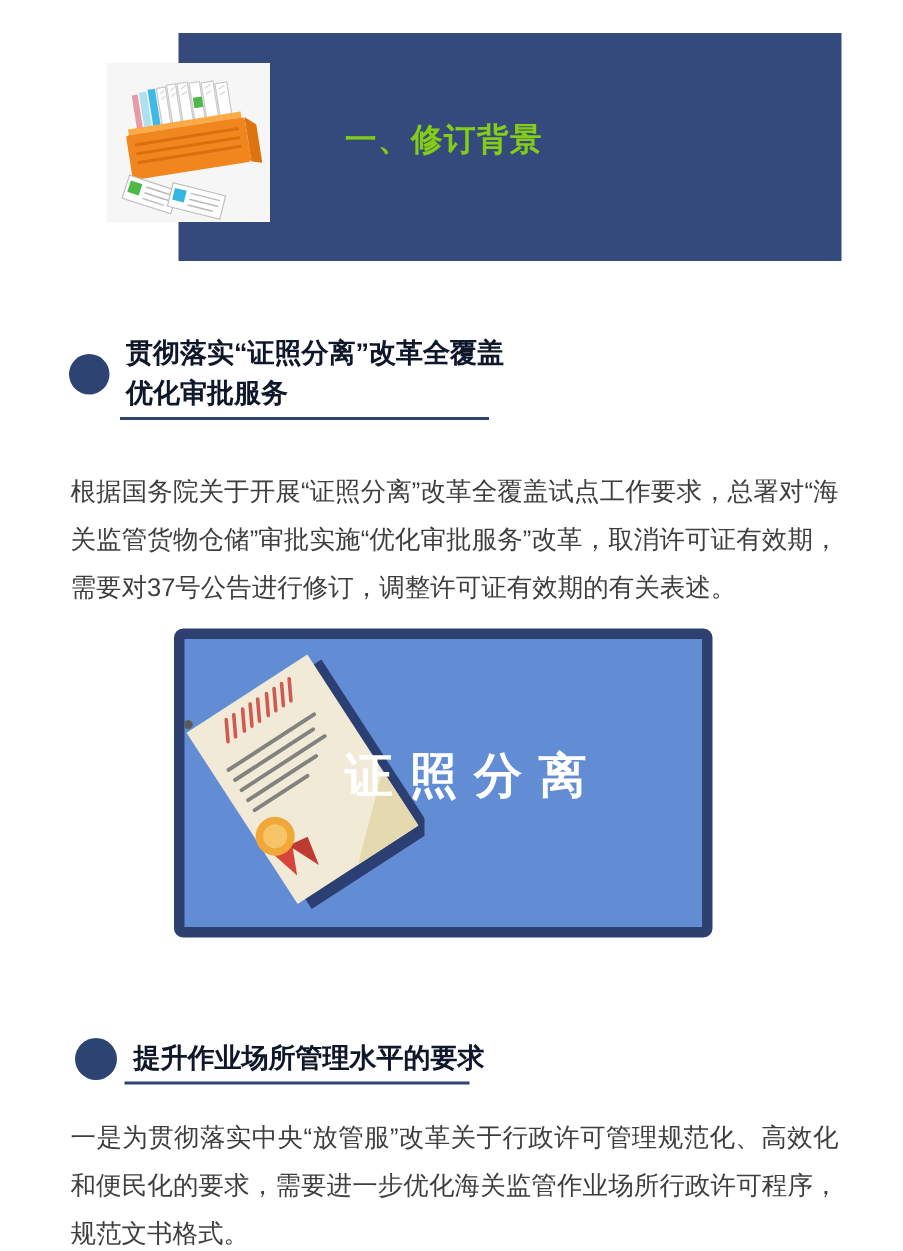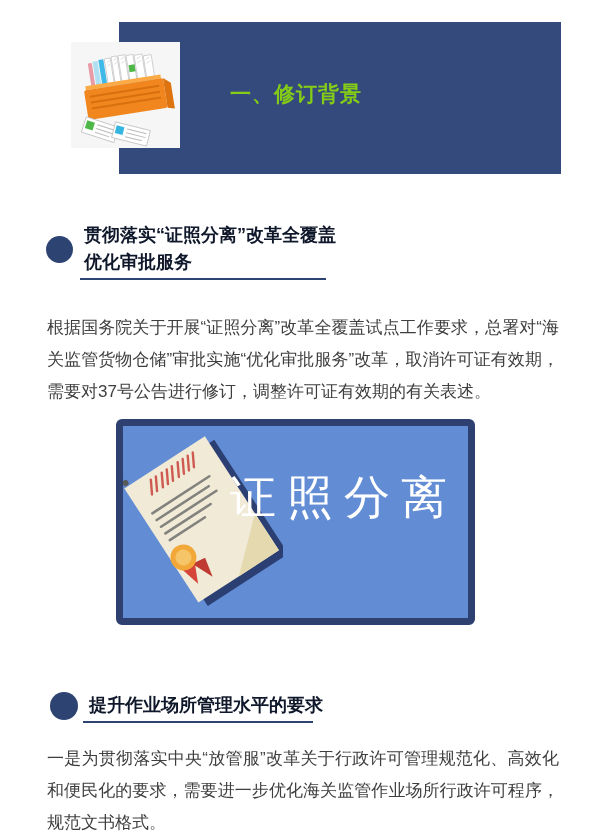--- a/index.html
+++ b/index.html
@@ -78,23 +78,23 @@
     left: 116px; top: 419px;
     width: 359px; height: 206px;
     background: #628dd5;
     border: 7px solid #2e4070;
     border-radius: 6px;
     overflow: hidden;
   }
   .illus svg { position: absolute; left: 0px; top: 2px; }
   .illus-caption {
     position: absolute;
-    left: 107px; top: 48px;
-    font-size: 46px;
-    font-weight: normal;
+    left: 107px; top: 68px;
+    font-size: 32px;
+    font-weight: bold;
     color: #ffffff;
     letter-spacing: 11px;
     line-height: 46px;
     white-space: nowrap;
     z-index: 2;
   }
 </style>
 </head>
 <body>
 

